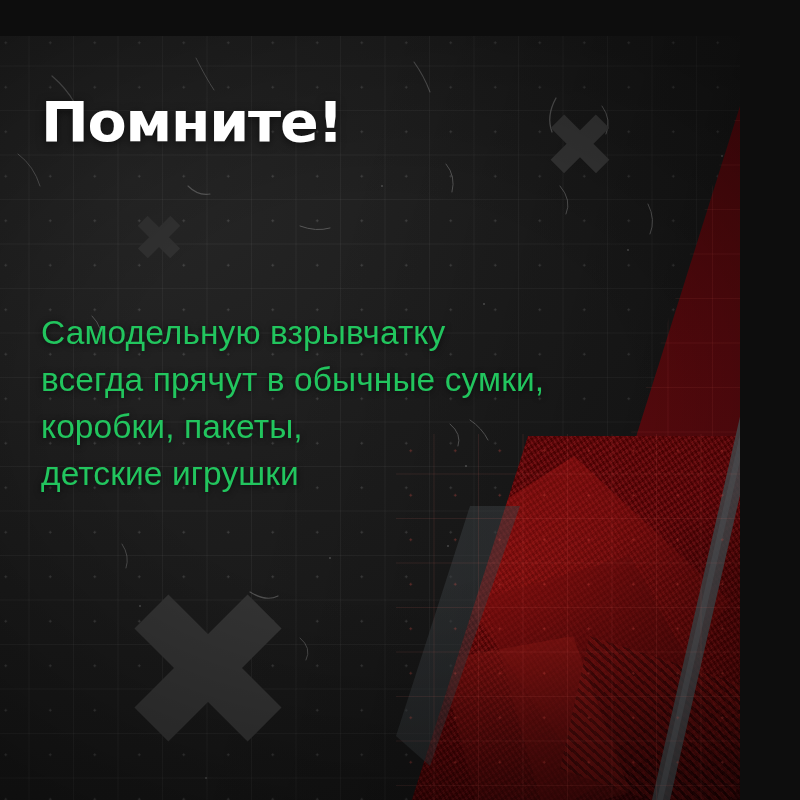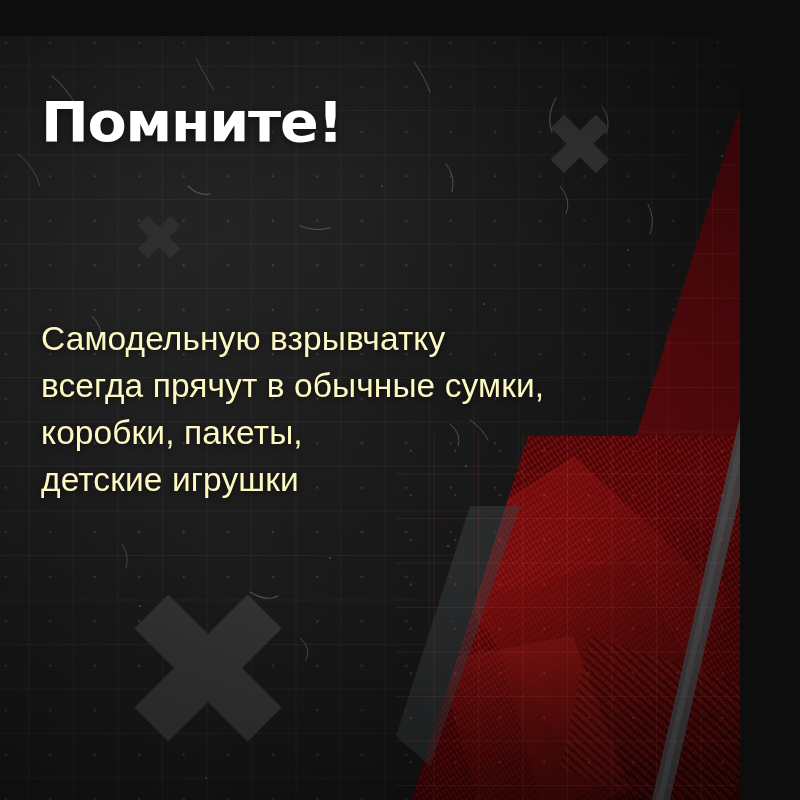--- a/index.html
+++ b/index.html
@@ -190,22 +190,22 @@
     font-weight:700;
     font-size:56px;
     line-height:58px;
     letter-spacing:-1.2px;
     transform:scaleX(1.02);
     transform-origin:left center;
     text-shadow:0 2px 10px rgba(0,0,0,.55);
     white-space:nowrap;
   }
   .bodytext{
-    position:absolute;left:41px;top:279px;
-    color:#fef9c3;
+    position:absolute;left:41px;top:273px;
+    color:#22c55e;
     font-family:"Liberation Sans", sans-serif;
     font-weight:400;
     font-size:33.5px;
     line-height:47px;
     letter-spacing:.1px;
     white-space:pre-line;
     text-shadow:0 1px 6px rgba(0,0,0,.65);
   }
 </style>
 </head>

